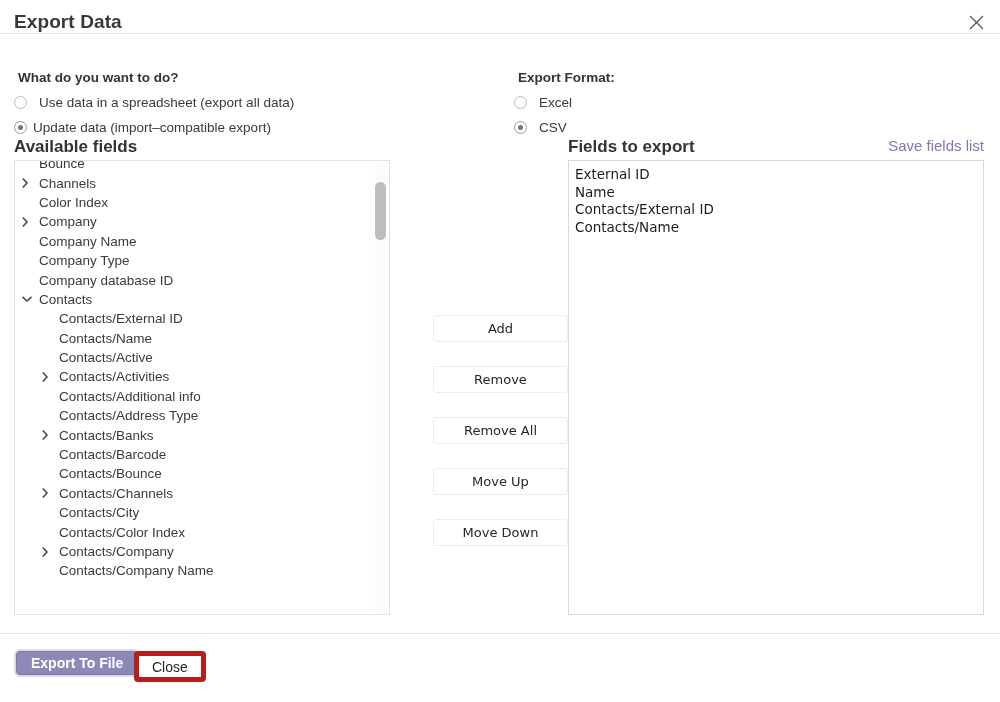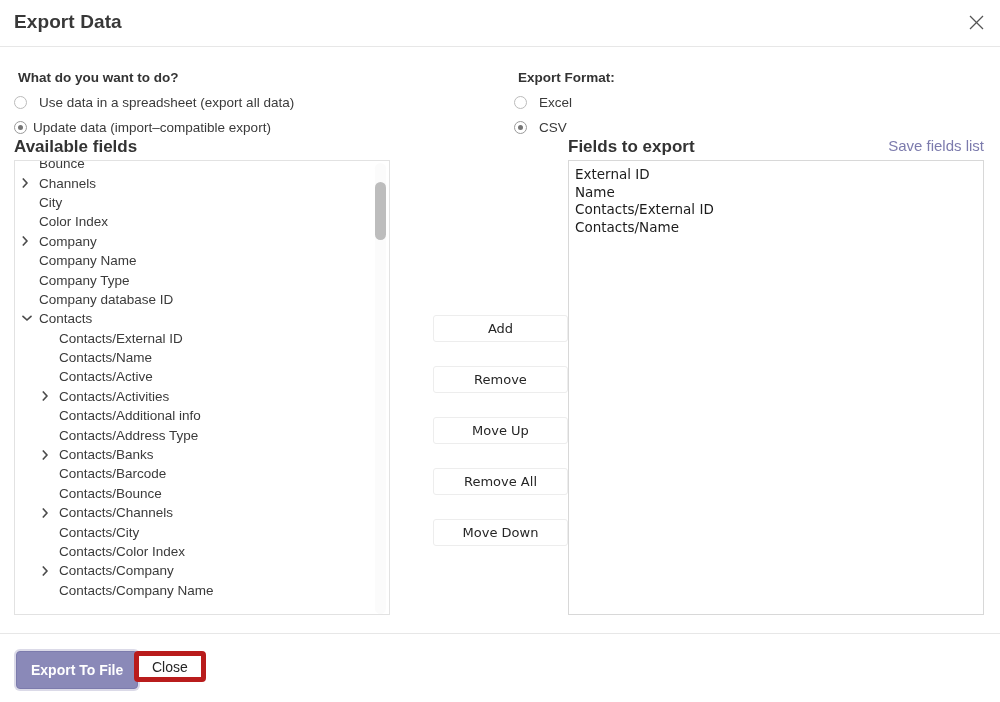--- a/index.html
+++ b/index.html
@@ -14,21 +14,21 @@
     color: #2b2b2b;
     overflow: hidden;
     position: relative;
   }
 
   
   .modal-header {
     position: absolute;
     left: 0; top: 0;
     width: 1000px;
-    height: 47px;
+    height: 34px;
     border-bottom: 1px solid #e7e7e7;
     box-sizing: border-box;
   }
   .modal-title {
     position: absolute;
     left: 14px;
     top: 11px;
     font-size: 19px;
     font-weight: bold;
     color: #383838;
@@ -235,21 +235,21 @@
     top: 633px;
     width: 1000px;
     height: 69px;
     border-top: 1px solid #e7e7e7;
     box-sizing: border-box;
   }
   .btn-primary {
     position: absolute;
     left: 16px;
     top: 17px;
-    height: 38px;
+    height: 24px;
     padding: 0 14px;
     background: #8a89b8;
     border: 1px solid #7c7bad;
     border-radius: 4px;
     color: #ffffff;
     font-size: 14px;
     font-weight: bold;
     cursor: pointer;
     box-shadow: 0 0 0 2px rgba(124,123,173,0.28);
   }
@@ -327,24 +327,20 @@
         <div class="tree-item">
           <span class="chev">
             <svg width="7" height="10" viewBox="0 0 7 10">
               <path d="M1.3 1 L5 5 L1.3 9" fill="none" stroke="#4c4c4c" stroke-width="1.7" stroke-linecap="round" stroke-linejoin="round"></path>
             </svg>
           </span>
           <span class="lbl">Channels</span>
         </div>
         <div class="tree-item">
           <span class="chev"></span>
-          <span class="lbl">City</span>
-        </div>
-        <div class="tree-item">
-          <span class="chev"></span>
           <span class="lbl">Color Index</span>
         </div>
         <div class="tree-item">
           <span class="chev">
             <svg width="7" height="10" viewBox="0 0 7 10">
               <path d="M1.3 1 L5 5 L1.3 9" fill="none" stroke="#4c4c4c" stroke-width="1.7" stroke-linecap="round" stroke-linejoin="round"></path>
             </svg>
           </span>
           <span class="lbl">Company</span>
         </div>
@@ -441,22 +437,22 @@
           <span class="lbl">Contacts/Company Name</span>
         </div>
       </div>
     <div class="sb-track"></div>
     <div class="sb-thumb"></div>
   </div>
 
   <div class="mid-buttons" id="mid-buttons">
       <button class="mid-btn">Add</button>
       <button class="mid-btn">Remove</button>
+      <button class="mid-btn">Remove All</button>
       <button class="mid-btn">Move Up</button>
-      <button class="mid-btn">Remove All</button>
       <button class="mid-btn">Move Down</button>
     </div>
 
   <div class="export-box" id="export-list">
       <div class="export-item">External ID</div>
       <div class="export-item">Name</div>
       <div class="export-item">Contacts/External ID</div>
       <div class="export-item">Contacts/Name</div>
     </div>
 

